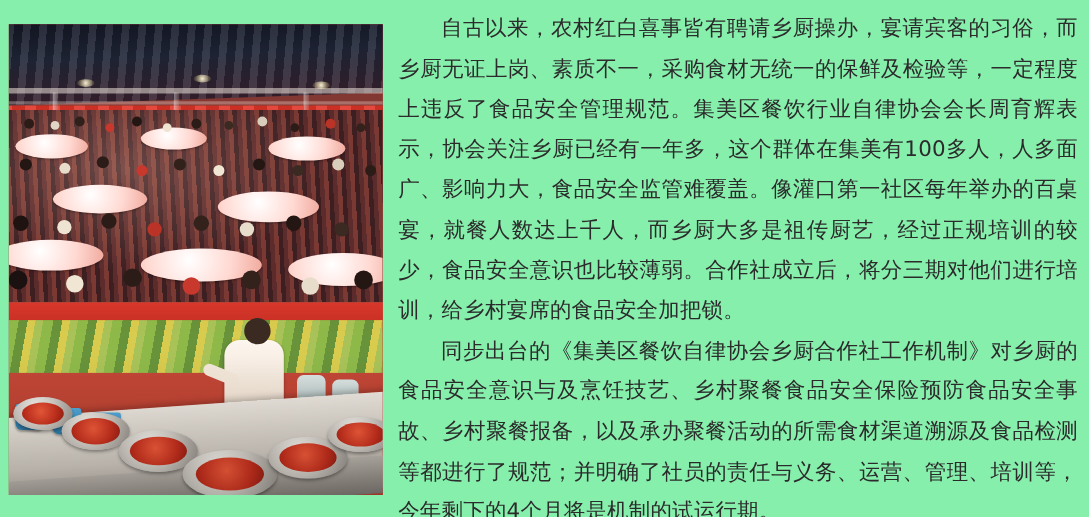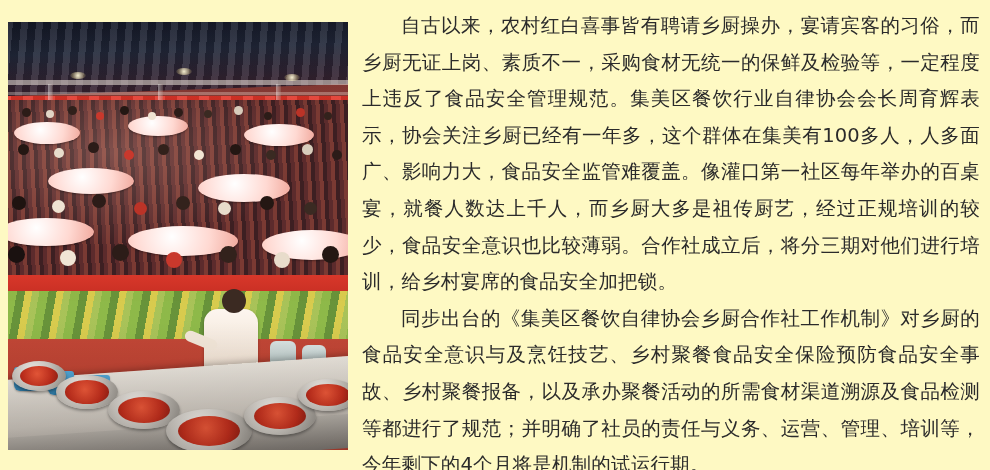--- a/index.html
+++ b/index.html
@@ -10,21 +10,21 @@
     width: 990px;
     height: 470px;
     background: #ffffff;
     font-family: "DejaVu Sans", "Liberation Sans", sans-serif;
     overflow: hidden;
   }
   .page {
     position: relative;
     width: 990px;
     height: 470px;
-    background: #fef9c3;
+    background: #86efac;
     box-sizing: border-box;
   }
   .photo-wrap {
     position: absolute;
     left: 8px;
     top: 22px;
     width: 340px;
     height: 428px;
     overflow: hidden;
     background: #b03030;

